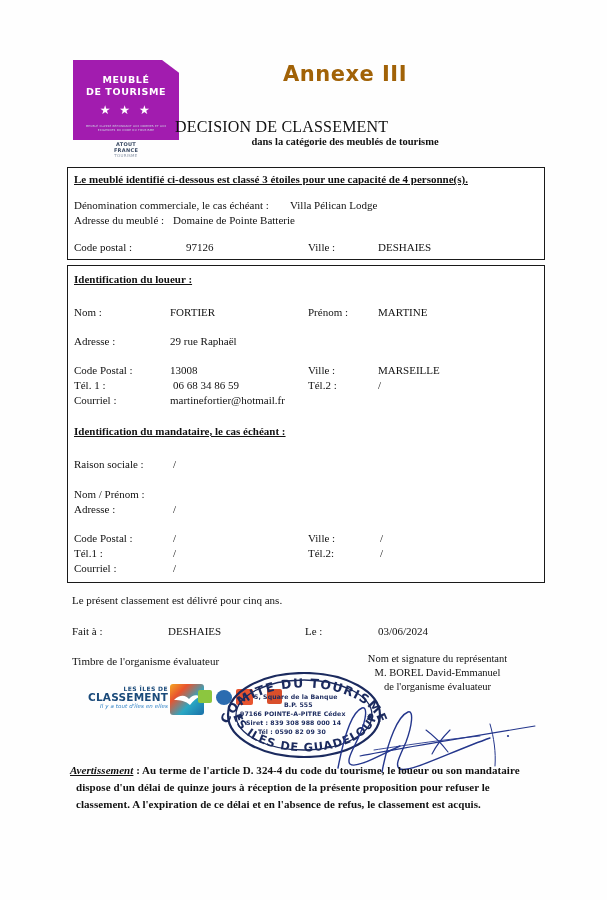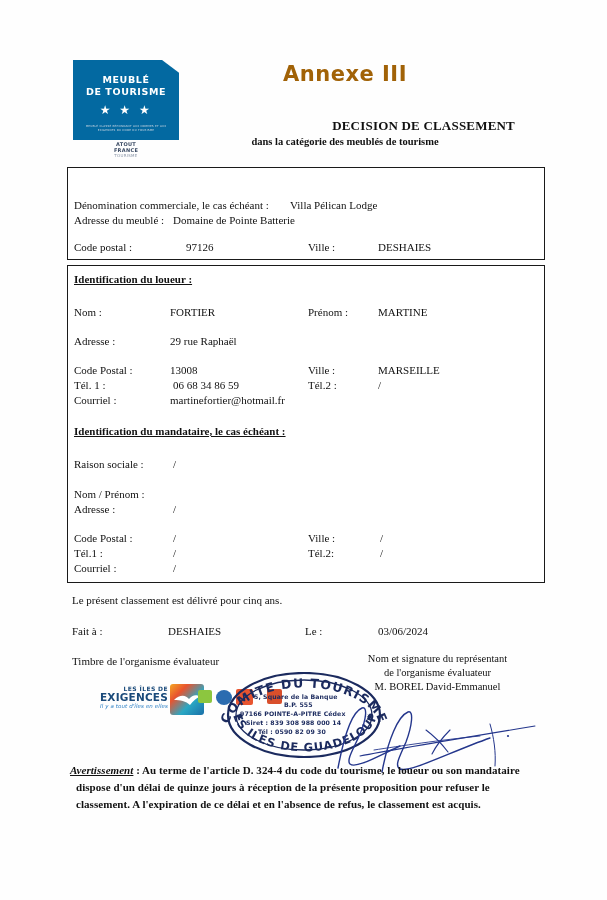--- a/index.html
+++ b/index.html
@@ -20,21 +20,21 @@
   
   .header {
     position: absolute;
     left: 0; top: 0;
     width: 607px; height: 165px;
   }
   .logo-meuble {
     position: absolute;
     left: 73px; top: 60px;
     width: 106px; height: 80px;
-    background: #0369a1;
+    background: #a21caf;
     color: #ffffff;
     font-family: "DejaVu Sans", sans-serif;
     text-align: center;
     
     clip-path: polygon(0 0, 84% 0, 100% 16%, 100% 100%, 0 100%);
   }
   .logo-meuble .l1 {
     margin-top: 14px;
     font-size: 9.5px;
     font-weight: bold;
@@ -76,23 +76,23 @@
     font-family: "DejaVu Sans", sans-serif;
     font-size: 21px;
     font-weight: bold;
     letter-spacing: 0.5px;
     color: #a16207;
   }
   .decision-title {
     position: absolute;
     left: 175px; top: 118px;
     width: 340px;
-    text-align: right;
-    font-size: 13px;
-    font-weight: bold;
+    text-align: left;
+    font-size: 16px;
+    font-weight: normal;
     letter-spacing: 0.2px;
   }
   .decision-sub {
     position: absolute;
     left: 175px; top: 136px;
     width: 340px;
     text-align: center;
     font-size: 10.5px;
     font-weight: bold;
   }
@@ -218,20 +218,21 @@
       <div>FRANCE</div>
       <div class="af">TOURISME</div>
     </div>
 
     <div class="annexe-title">Annexe III</div>
     <div class="decision-title">DECISION DE CLASSEMENT</div>
     <div class="decision-sub">dans la catégorie des meublés de tourisme</div>
   </div>
 
   <div class="box" id="box-logement">
+    <div class="box-heading" style="left:6px; top:5px;">Le meublé identifié ci-dessous est classé 3 étoiles pour une capacité de 4 personne(s).</div>
 
     <div class="lbl" style="left:6px; top:31px;">Dénomination commerciale, le cas échéant :</div>
     <div class="val" style="left:222px; top:31px;">Villa Pélican Lodge</div>
 
     <div class="lbl" style="left:6px; top:46px;">Adresse du meublé :</div>
     <div class="val" style="left:105px; top:46px;">Domaine de Pointe Batterie</div>
 
     <div class="lbl" style="left:6px; top:73px;">Code postal :</div>
     <div class="val" style="left:118px; top:73px;">97126</div>
     <div class="lbl" style="left:240px; top:73px;">Ville :</div>
@@ -292,28 +293,28 @@
 
   <div class="para" style="left:72px; top:625px;">Fait à :</div>
   <div class="para" style="left:168px; top:625px;">DESHAIES</div>
   <div class="para" style="left:305px; top:625px;">Le :</div>
   <div class="para" style="left:378px; top:625px;">03/06/2024</div>
 
   <div class="para" style="left:72px; top:655px;">Timbre de l'organisme évaluateur</div>
 
   <div class="sig-block" style="left:330px; top:652px; width:215px;">
     <div>Nom et signature du représentant</div>
+    <div>M. BOREL David-Emmanuel</div>
     <div>de l'organisme évaluateur</div>
-    <div>M. BOREL David-Emmanuel</div>
   </div>
 
   <div class="logo-gua">
     <div class="gua-txt">
       <div class="g1">LES ÎLES DE</div>
-      <div class="g2">EXIGENCES</div>
+      <div class="g2">CLASSEMENT</div>
       <div class="g3">Il y a tout d'îles en elles</div>
     </div>
     <div class="gua-mark">
       <svg class="gua-bird" viewBox="0 0 28 18">
         <path d="M1 9 C7 3, 13 4, 16 8 C19 4, 24 3, 27 6 C23 7, 20 10, 17 14 C13 10, 7 9, 1 9 Z" fill="#ffffff"></path>
       </svg>
     </div>
   </div>
 
   <div class="mini-logo" style="left:198px; top:690px; width:14px; height:13px; background:#8cc63f;"></div>

